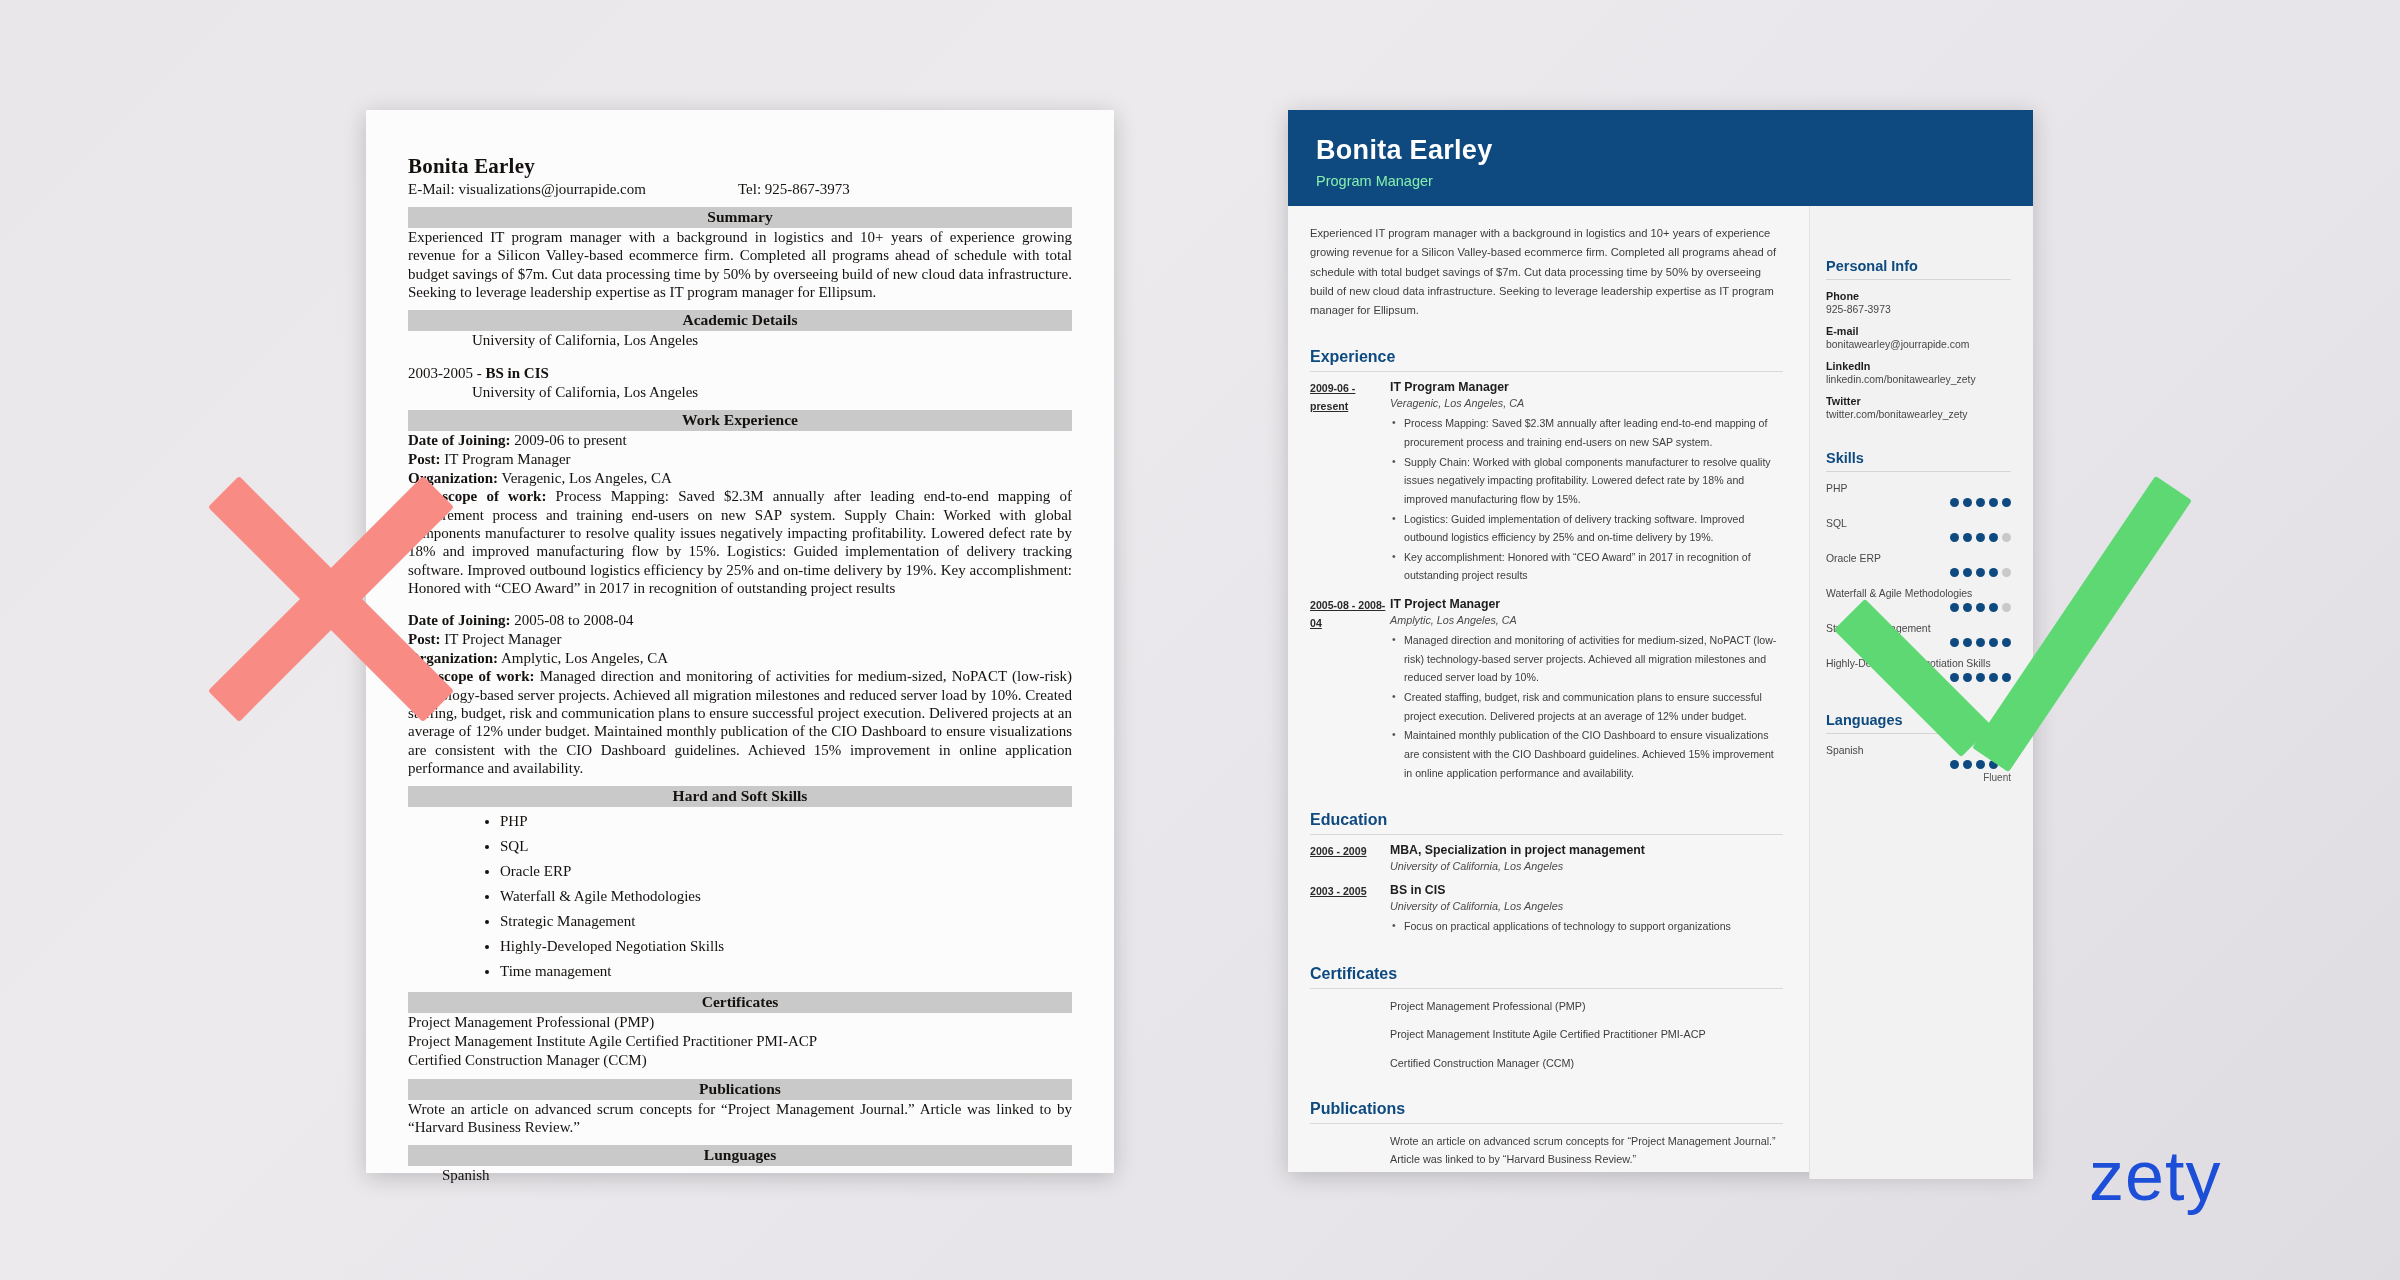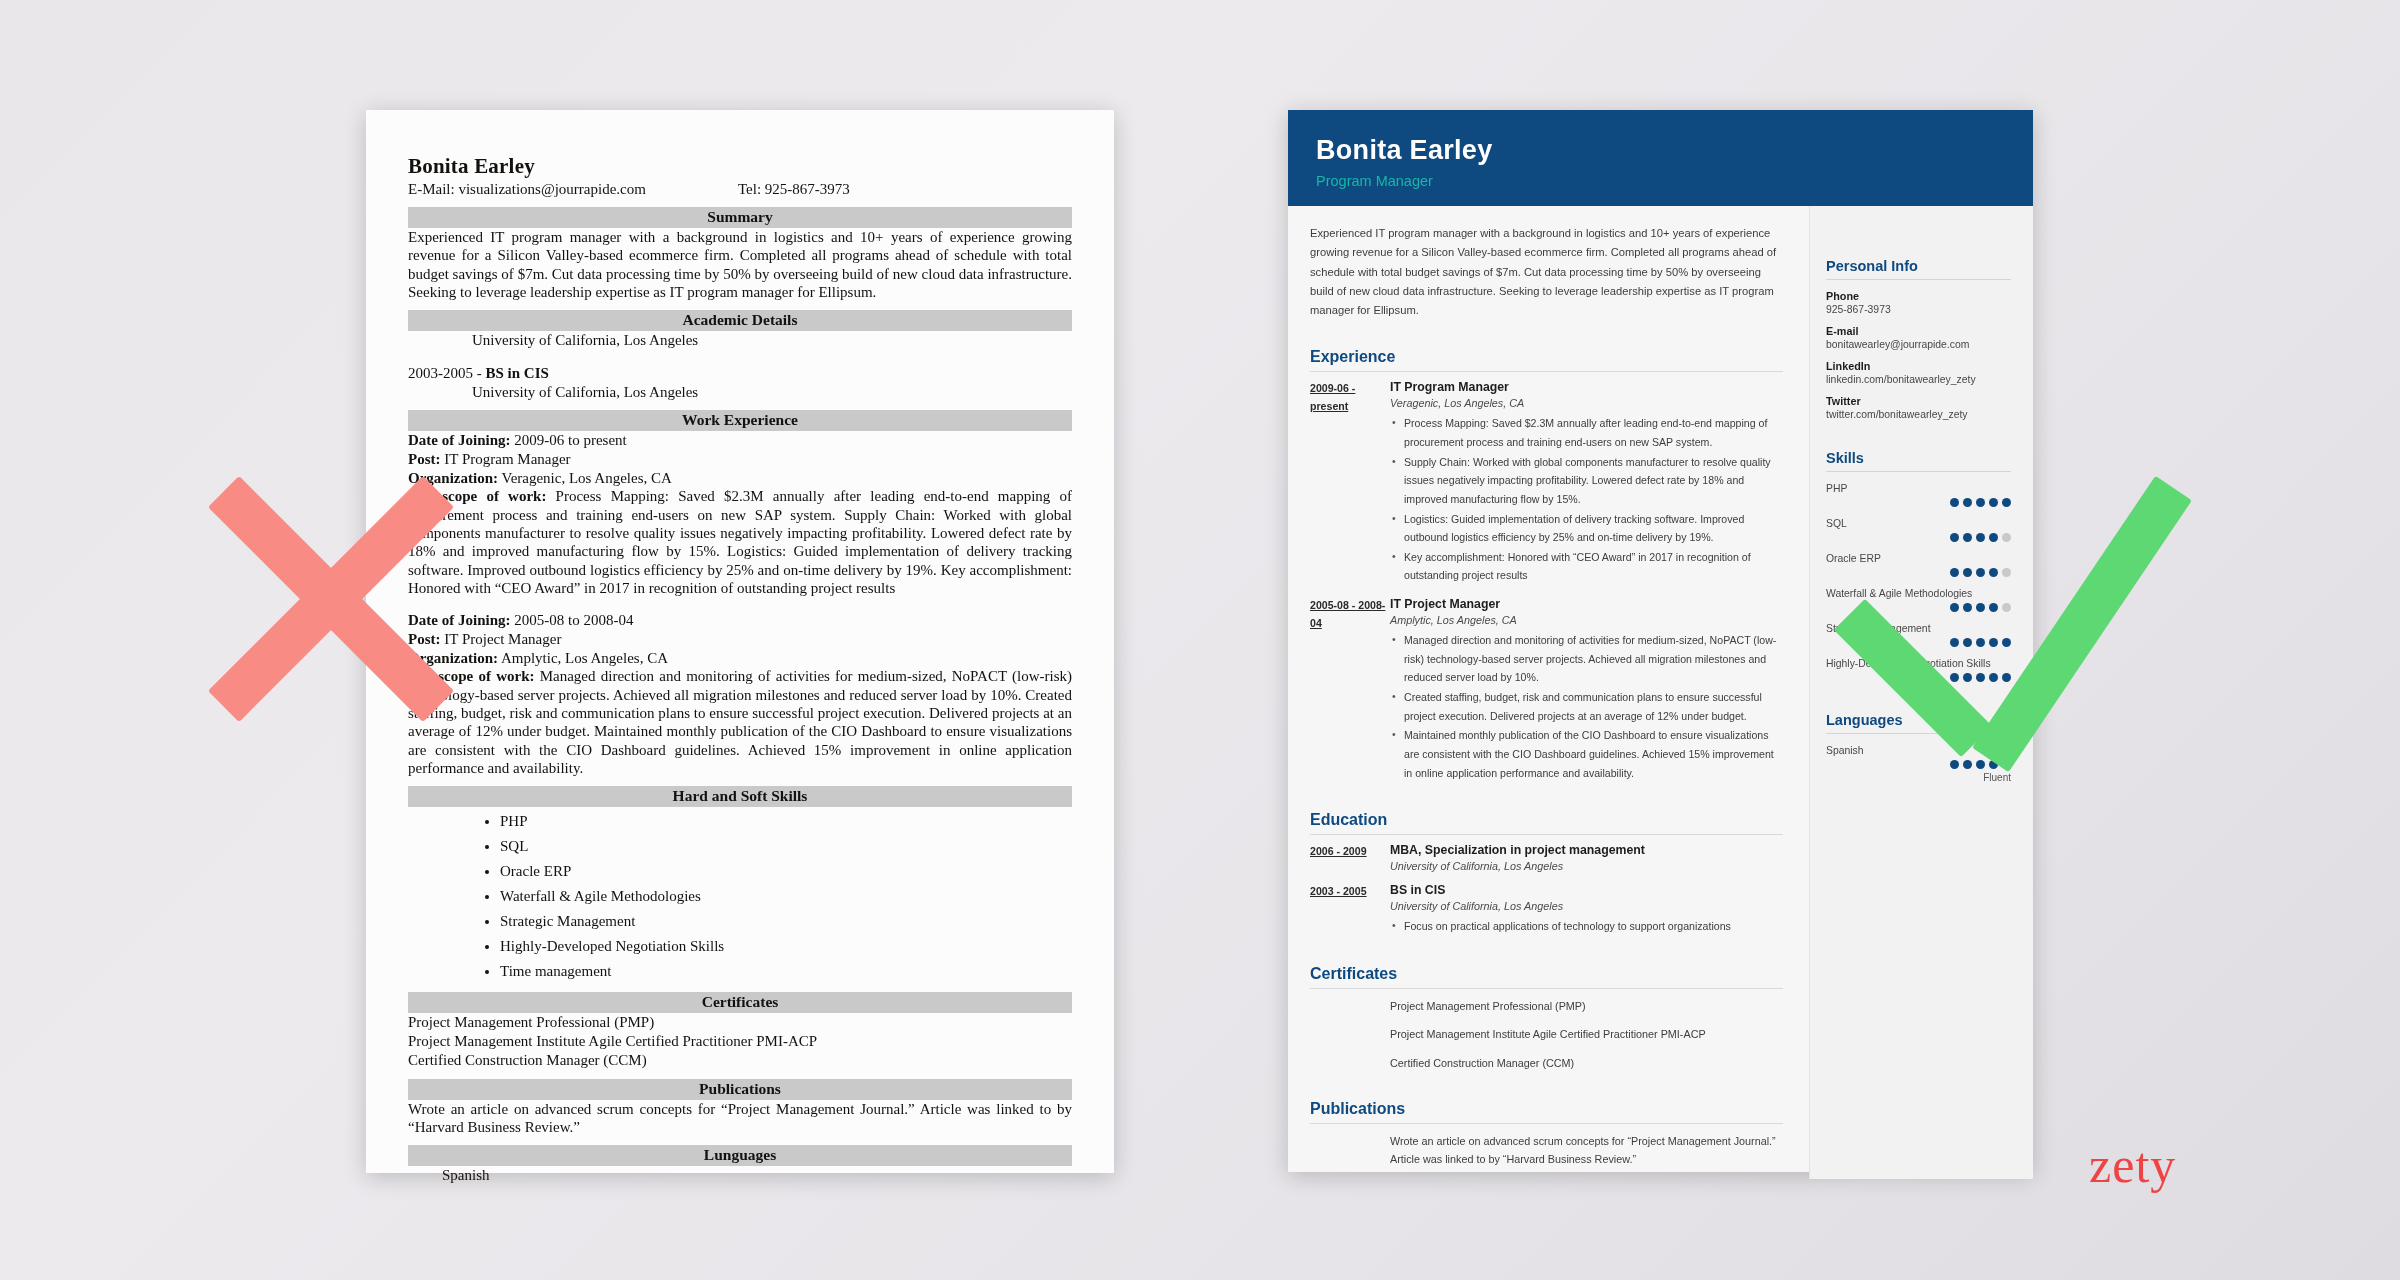--- a/index.html
+++ b/index.html
@@ -69,21 +69,21 @@
     color: #333;
     display: flex; flex-direction: column;
   }
   #good-header {
     background: #0e4a80;
     color: #fff;
     padding: 26px 28px 24px 28px;
     height: 96px;
   }
   #good-header .g-name { font-size: 27px; font-weight: bold; letter-spacing: .3px; line-height: 1.1; }
-  #good-header .g-title { font-size: 14.5px; margin-top: 7px; font-weight: normal; color: #14b8a6; }
+  #good-header .g-title { font-size: 14.5px; margin-top: 7px; font-weight: normal; color: #86efac; }
 
   #good-cols { display: flex; flex: 1; }
   #good-main { width: 521px; padding: 18px 26px 0 22px; }
   #good-side {
     width: 224px; padding: 22px 22px 0 16px;
     background: #f2f2f2;
     border-left: 1px solid #e2e2e2;
   }
 
   .g-sec-title {
@@ -137,22 +137,22 @@
     transform: rotate(-45deg);
   }
   #check-mark .long {
     width: 44px; height: 328px;
     left: 205px; top: -10px;
     transform: rotate(34deg);
   }
 
   #zety-logo {
     position: absolute; left: 2089px; top: 1136px;
-    font-size: 50px; color: #ef4444; font-weight: 300;
-    font-family: Liberation Serif, serif;
+    font-size: 70px; color: #1d4ed8; font-weight: 300;
+    font-family: Liberation Sans, sans-serif;
     letter-spacing: 1px;
   }
 </style>
 </head>
 <body>
 
 <div id="bad-resume">
   <div class="name">Bonita Earley</div>
   <div class="contact-row">
     <span class="email">E-Mail: visualizations@jourrapide.com</span>

